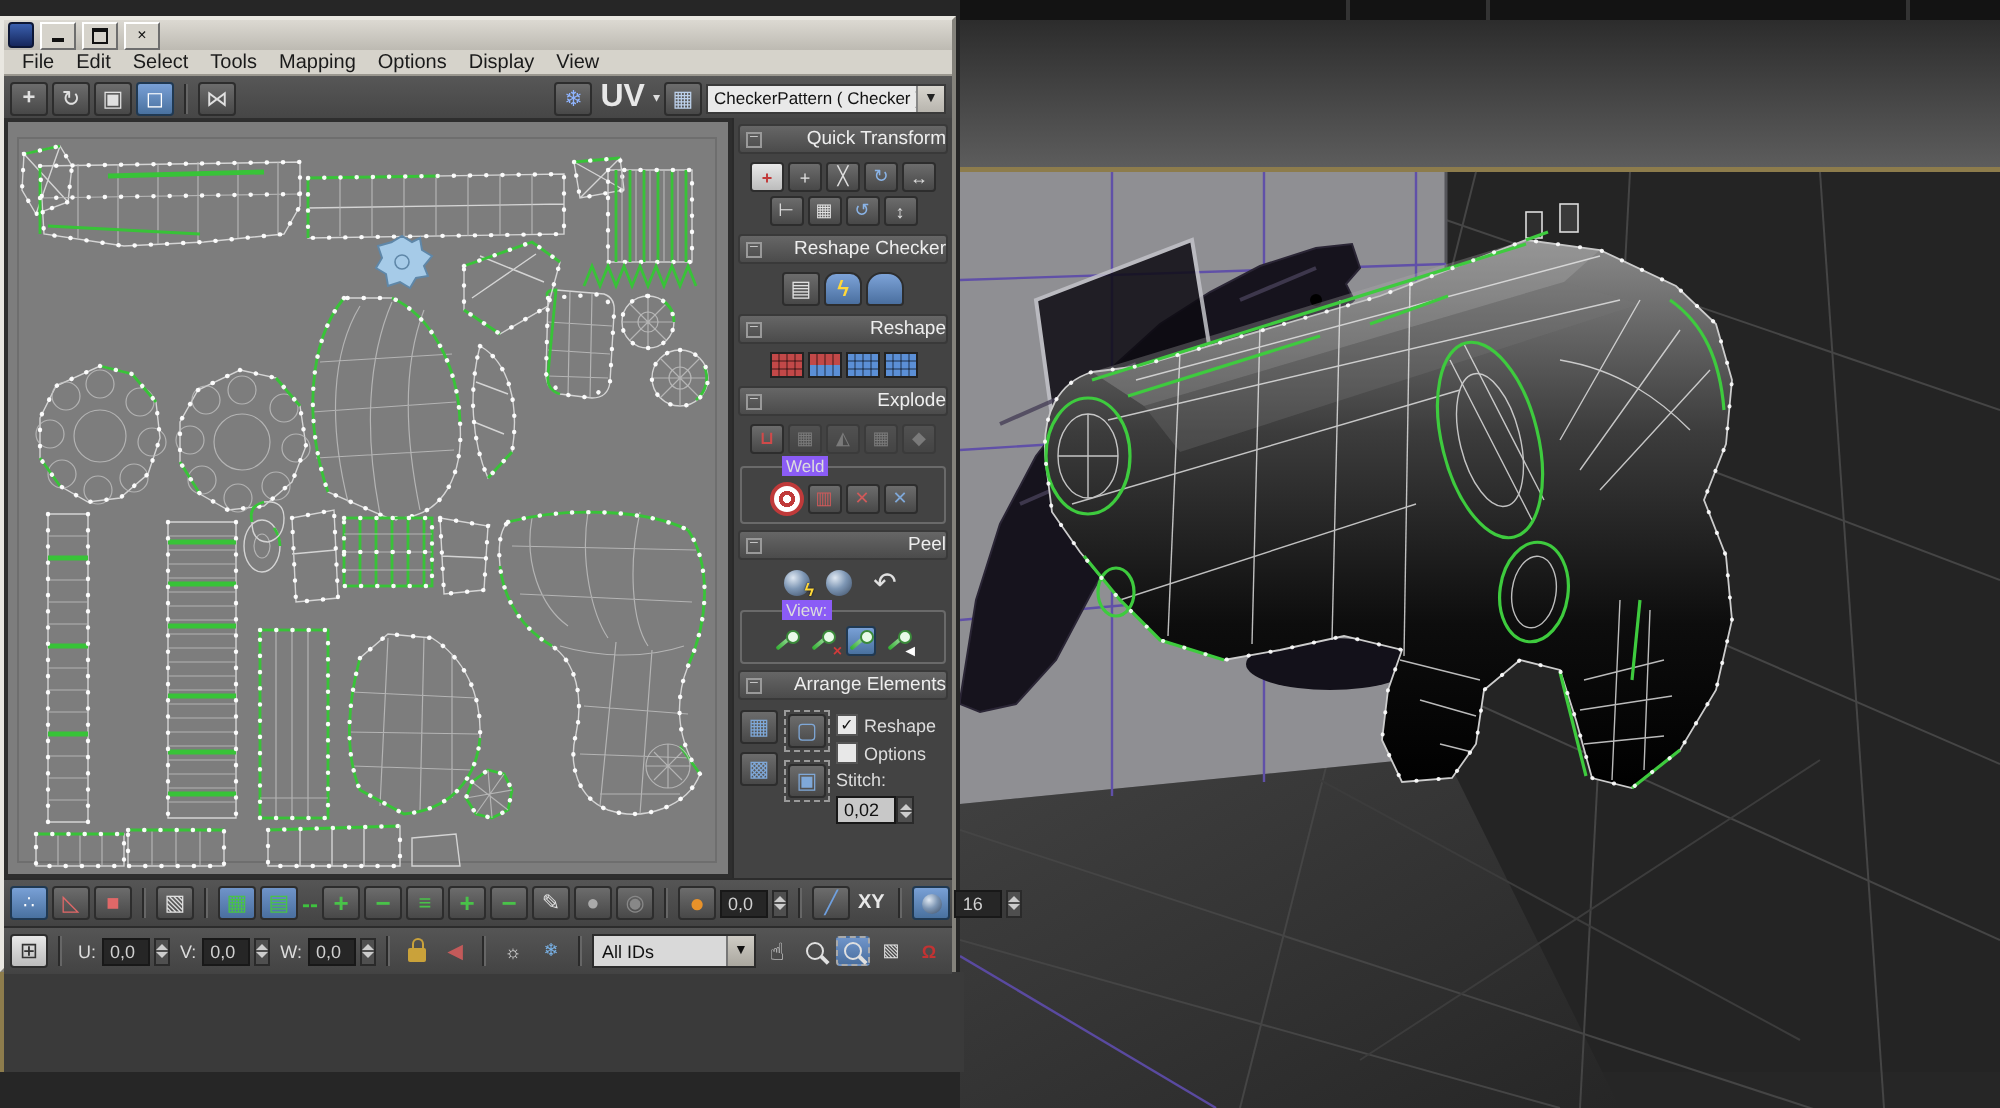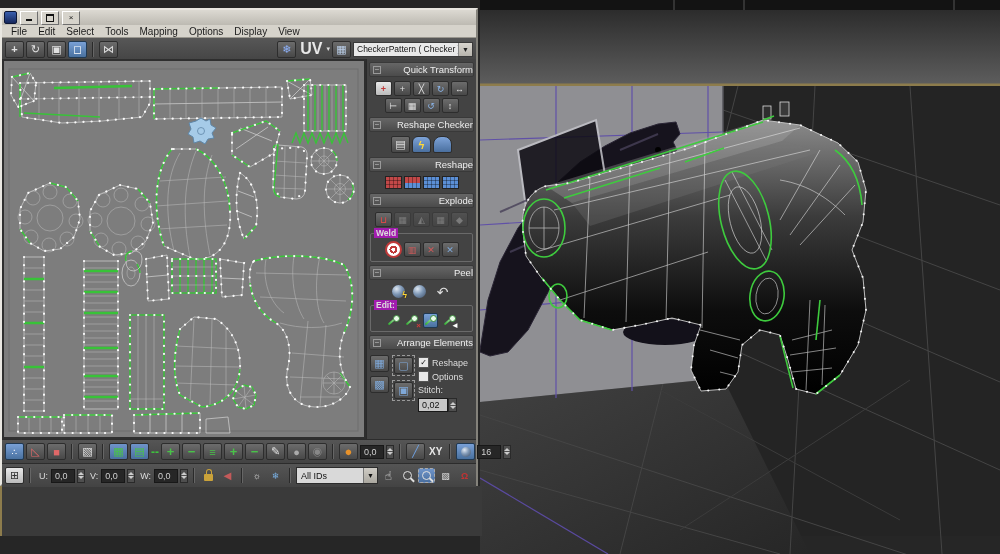--- a/index.html
+++ b/index.html
@@ -45,21 +45,21 @@
   
   #canvas-wrap{width:364px;height:380px;background:#2e2e2e;padding:2px;box-sizing:border-box;}
   #uv-canvas{width:360px;height:376px;background:#7d7d7d;position:relative;}
   
   #panel{width:110px;height:380px;background:#434343;border-left:1px solid #2a2a2a;box-sizing:border-box;overflow:hidden;font-size:9px;color:#ddd;}
   .hdr{height:13px;margin:3px 2px 3px;background:linear-gradient(#666,#4b4b4b);border:1px solid #393939;border-radius:2px;
        display:flex;align-items:center;justify-content:flex-end;font-size:9.5px;color:#eee;position:relative;}
   .hdr .mini{position:absolute;left:3px;top:3px;width:6px;height:6px;border:1px solid #999;font-size:7px;line-height:4px;text-align:center;color:#ccc;}
   .prow{display:flex;align-items:center;justify-content:center;gap:2px;padding:1px 2px;flex-wrap:wrap;}
   .grp{border:1px solid #6a6a6a;border-radius:2px;margin:5px 3px 2px;padding:6px 2px 2px;position:relative;}
-  .grp .lbl{position:absolute;top:-6px;left:3px;background:#a21caf;padding:0 2px;font-size:8.5px;color:#ddd;font-weight:bold;}
+  .grp .lbl{position:absolute;top:-6px;left:20px;background:#8b5cf6;padding:0 2px;font-size:8.5px;color:#ddd;}
   .chk{display:flex;align-items:center;gap:3px;}
   .chk .box{width:9px;height:9px;background:#e8e8e8;border:1px solid #555;font-size:8px;line-height:9px;color:#111;text-align:center;}
   .dashbox{border:1px dashed #9a9a9a;padding:1px;}
   
   .mgrid{width:15px;height:11px;border:1px solid #222;background:
       repeating-linear-gradient(90deg,transparent 0 3px,#00000055 3px 4px),
       repeating-linear-gradient(0deg,transparent 0 3px,#00000055 3px 4px),#c24848;}
   .mgrid.blue{background:
       repeating-linear-gradient(90deg,transparent 0 3px,#00000055 3px 4px),
       repeating-linear-gradient(0deg,transparent 0 3px,#00000055 3px 4px),#5b8fd6;}
@@ -540,21 +540,21 @@
             <span>Peel</span>
           </div>
         <div class="prow" style="gap:8px;">
           <span class="sphere">
               <span class="bolt">ϟ</span>
             </span>
           <span class="sphere"></span>
           <div class="icon sm" style="border:none;background:none;font-size:14px;">↶</div>
         </div>
         <div class="grp">
-          <span class="lbl">Edit:</span>
+          <span class="lbl">View:</span>
           <div class="prow" style="gap:5px;">
             <span class="pin">
                 <span class="needle"></span>
                 <span class="head"></span>
               </span>
             <span class="pin">
                 <span class="needle"></span>
                 <span class="head"></span>
                 <span class="overlay" style="color:#d03a3a;">×</span>
               </span>

